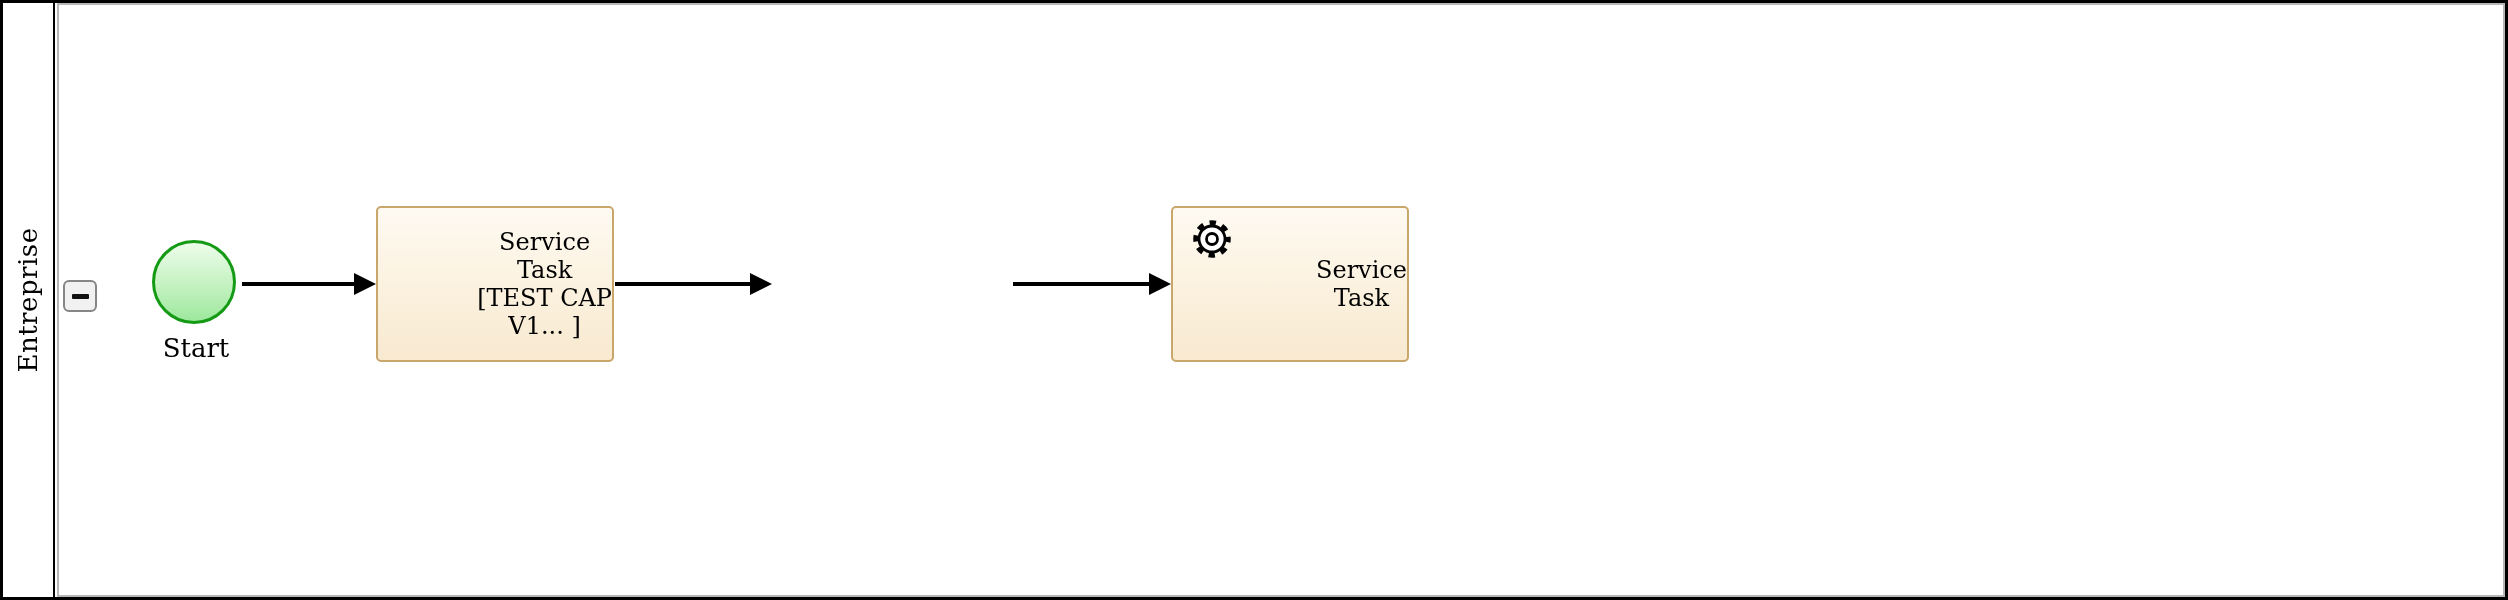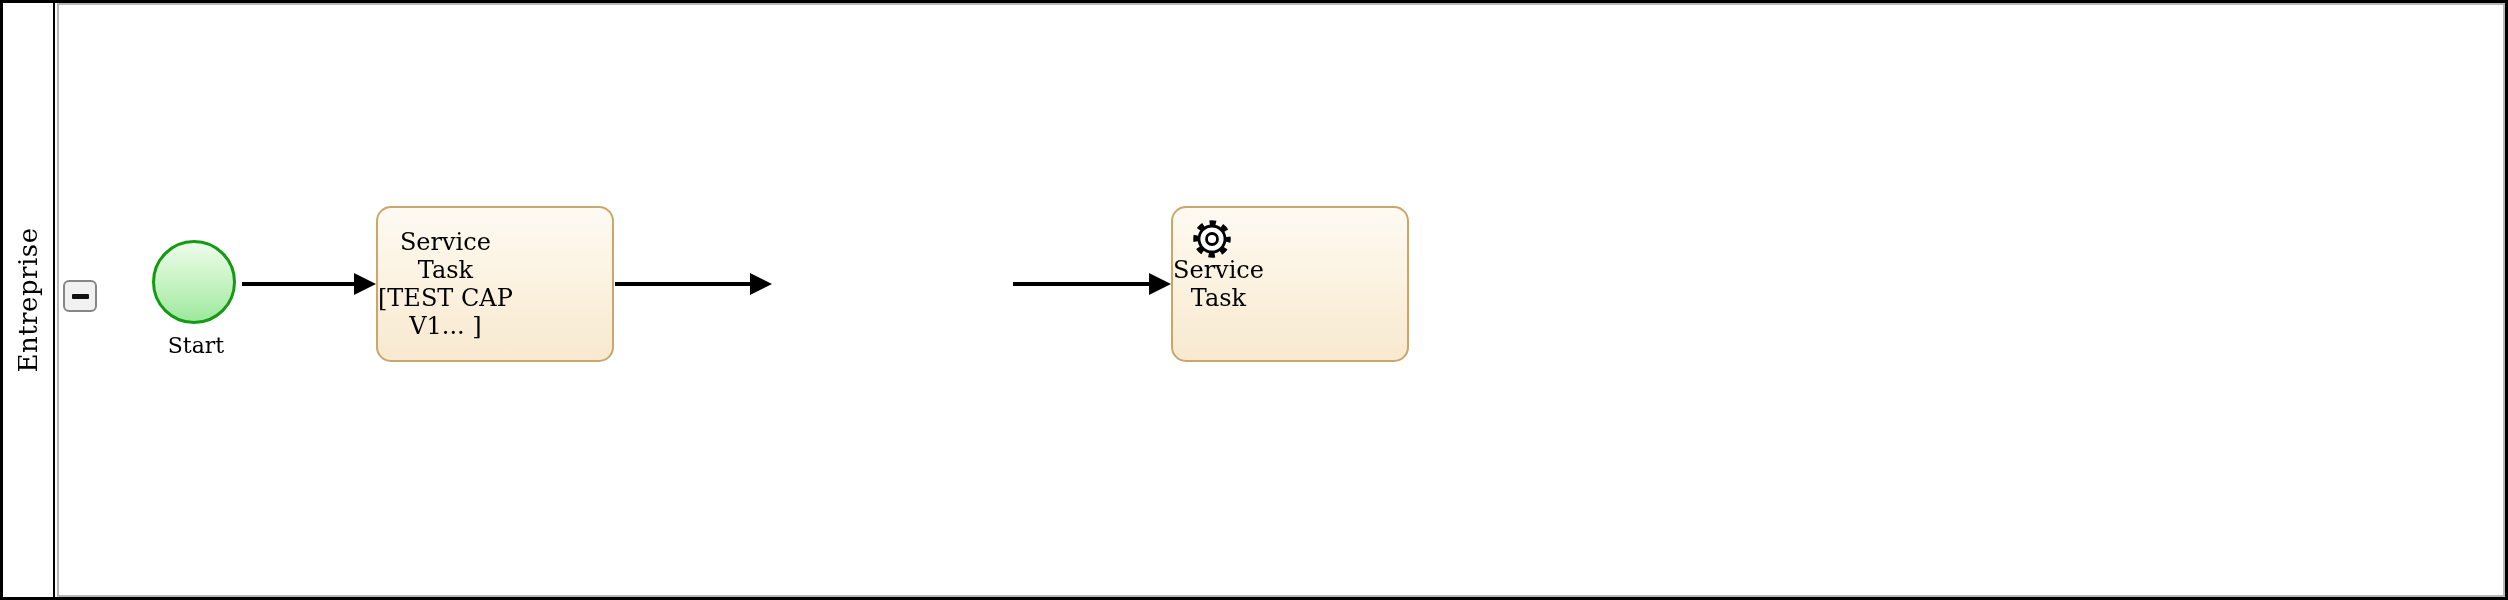--- a/index.html
+++ b/index.html
@@ -20,26 +20,26 @@
 
   .collapse-btn { position:absolute; left:60px; top:277px; width:34px; height:32px;
                   background:#f1f1f1; border:2px solid #868686; border-radius:6px;
                   display:flex; align-items:center; justify-content:center; cursor:pointer; }
   .minus-bar { width:17px; height:5px; background:#111; border-radius:1px; }
 
   .start-event { position:absolute; left:149px; top:237px; width:84px; height:84px;
                  border:3px solid #149a14; border-radius:50%;
                  background:linear-gradient(180deg,#ecfcea 0%,#c4f2c0 55%,#9de89d 100%); }
   .start-label { position:absolute; left:129px; top:330px; width:128px;
-                 text-align:center; font-size:22px; }
+                 text-align:center; font-size:26px; }
 
   .task { position:absolute; top:203px; width:238px; height:156px;
-          border:2px solid #c9a66a; border-radius:15px;
+          border:2px solid #c9a66a; border-radius:5px;
           background:linear-gradient(180deg,#fefaf2 0%,#fbf1de 55%,#f8e9d0 100%);
-          display:flex; align-items:center; justify-content:flex-start; }
+          display:flex; align-items:center; justify-content:flex-end; }
   .task-label { text-align:center; font-size:24px; line-height:28px; }
   .task-icon { position:absolute; top:8px; left:16px; }
 
   .edge { position:absolute; top:269px; height:24px; }
   .edge-line { position:absolute; left:0; right:20px; top:10px; height:4px; background:#000; }
   .edge-head { position:absolute; right:0; top:1px; width:0; height:0;
                border-left:22px solid #000;
                border-top:11px solid transparent; border-bottom:11px solid transparent; }
 </style>
 </head>

